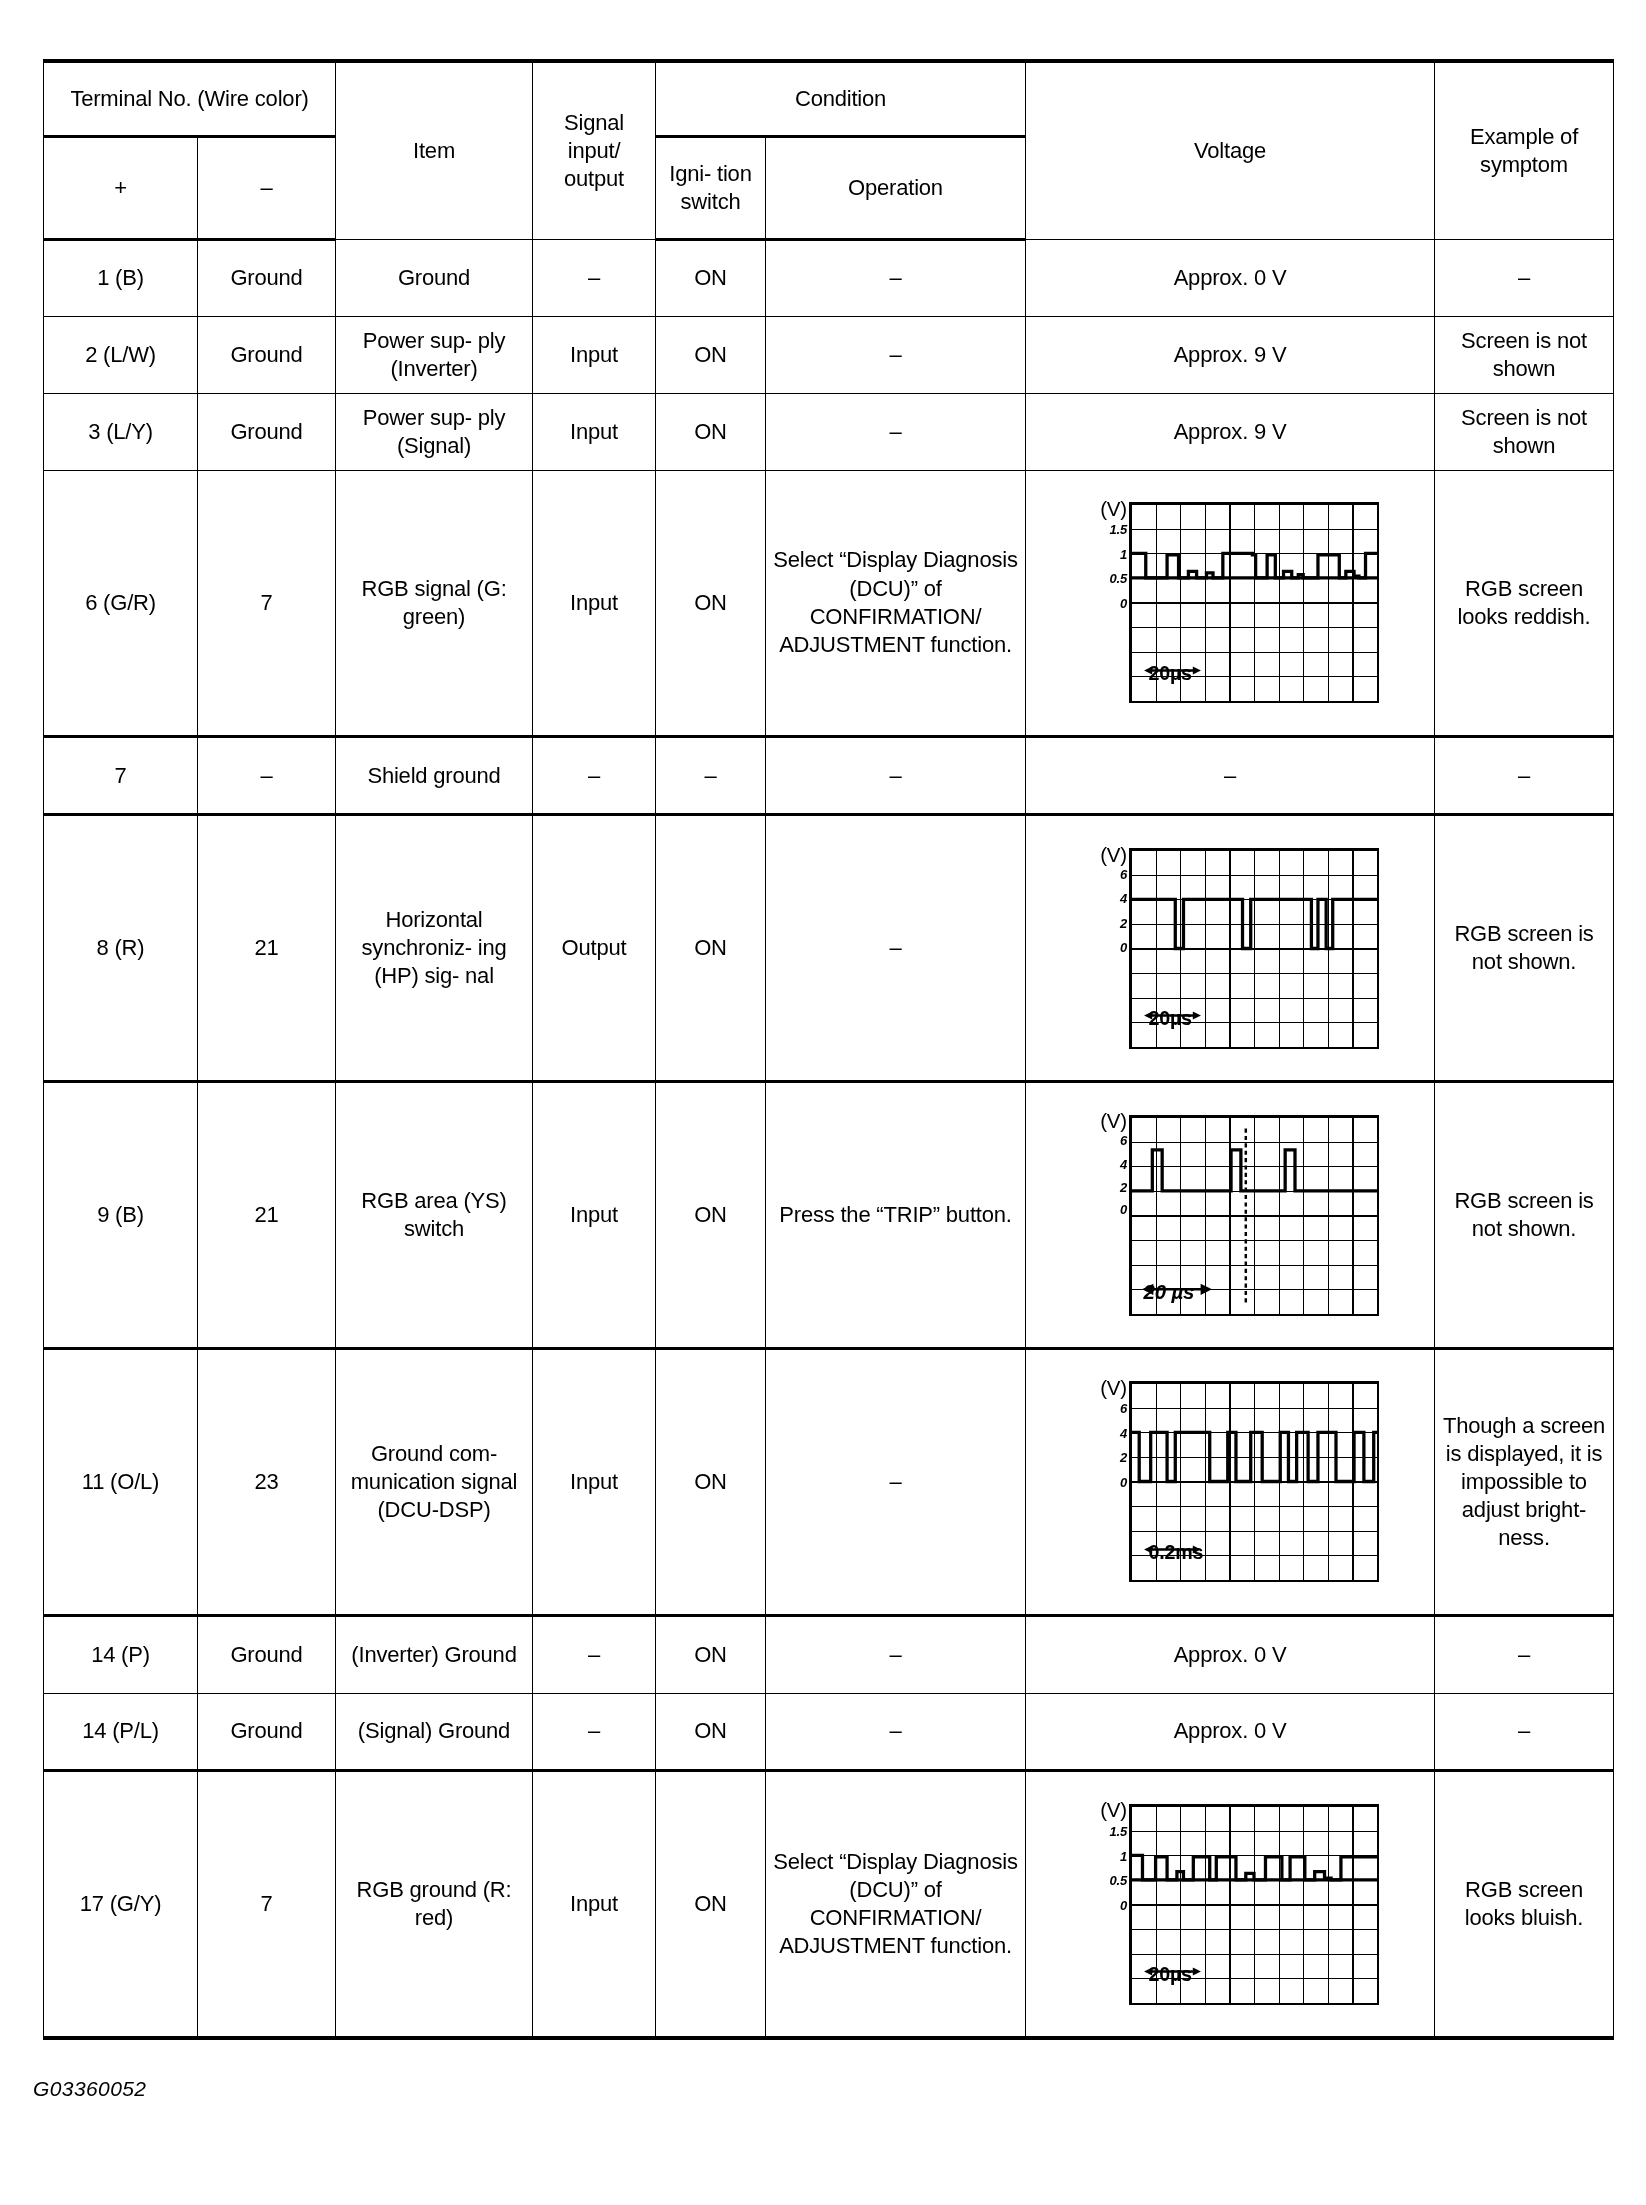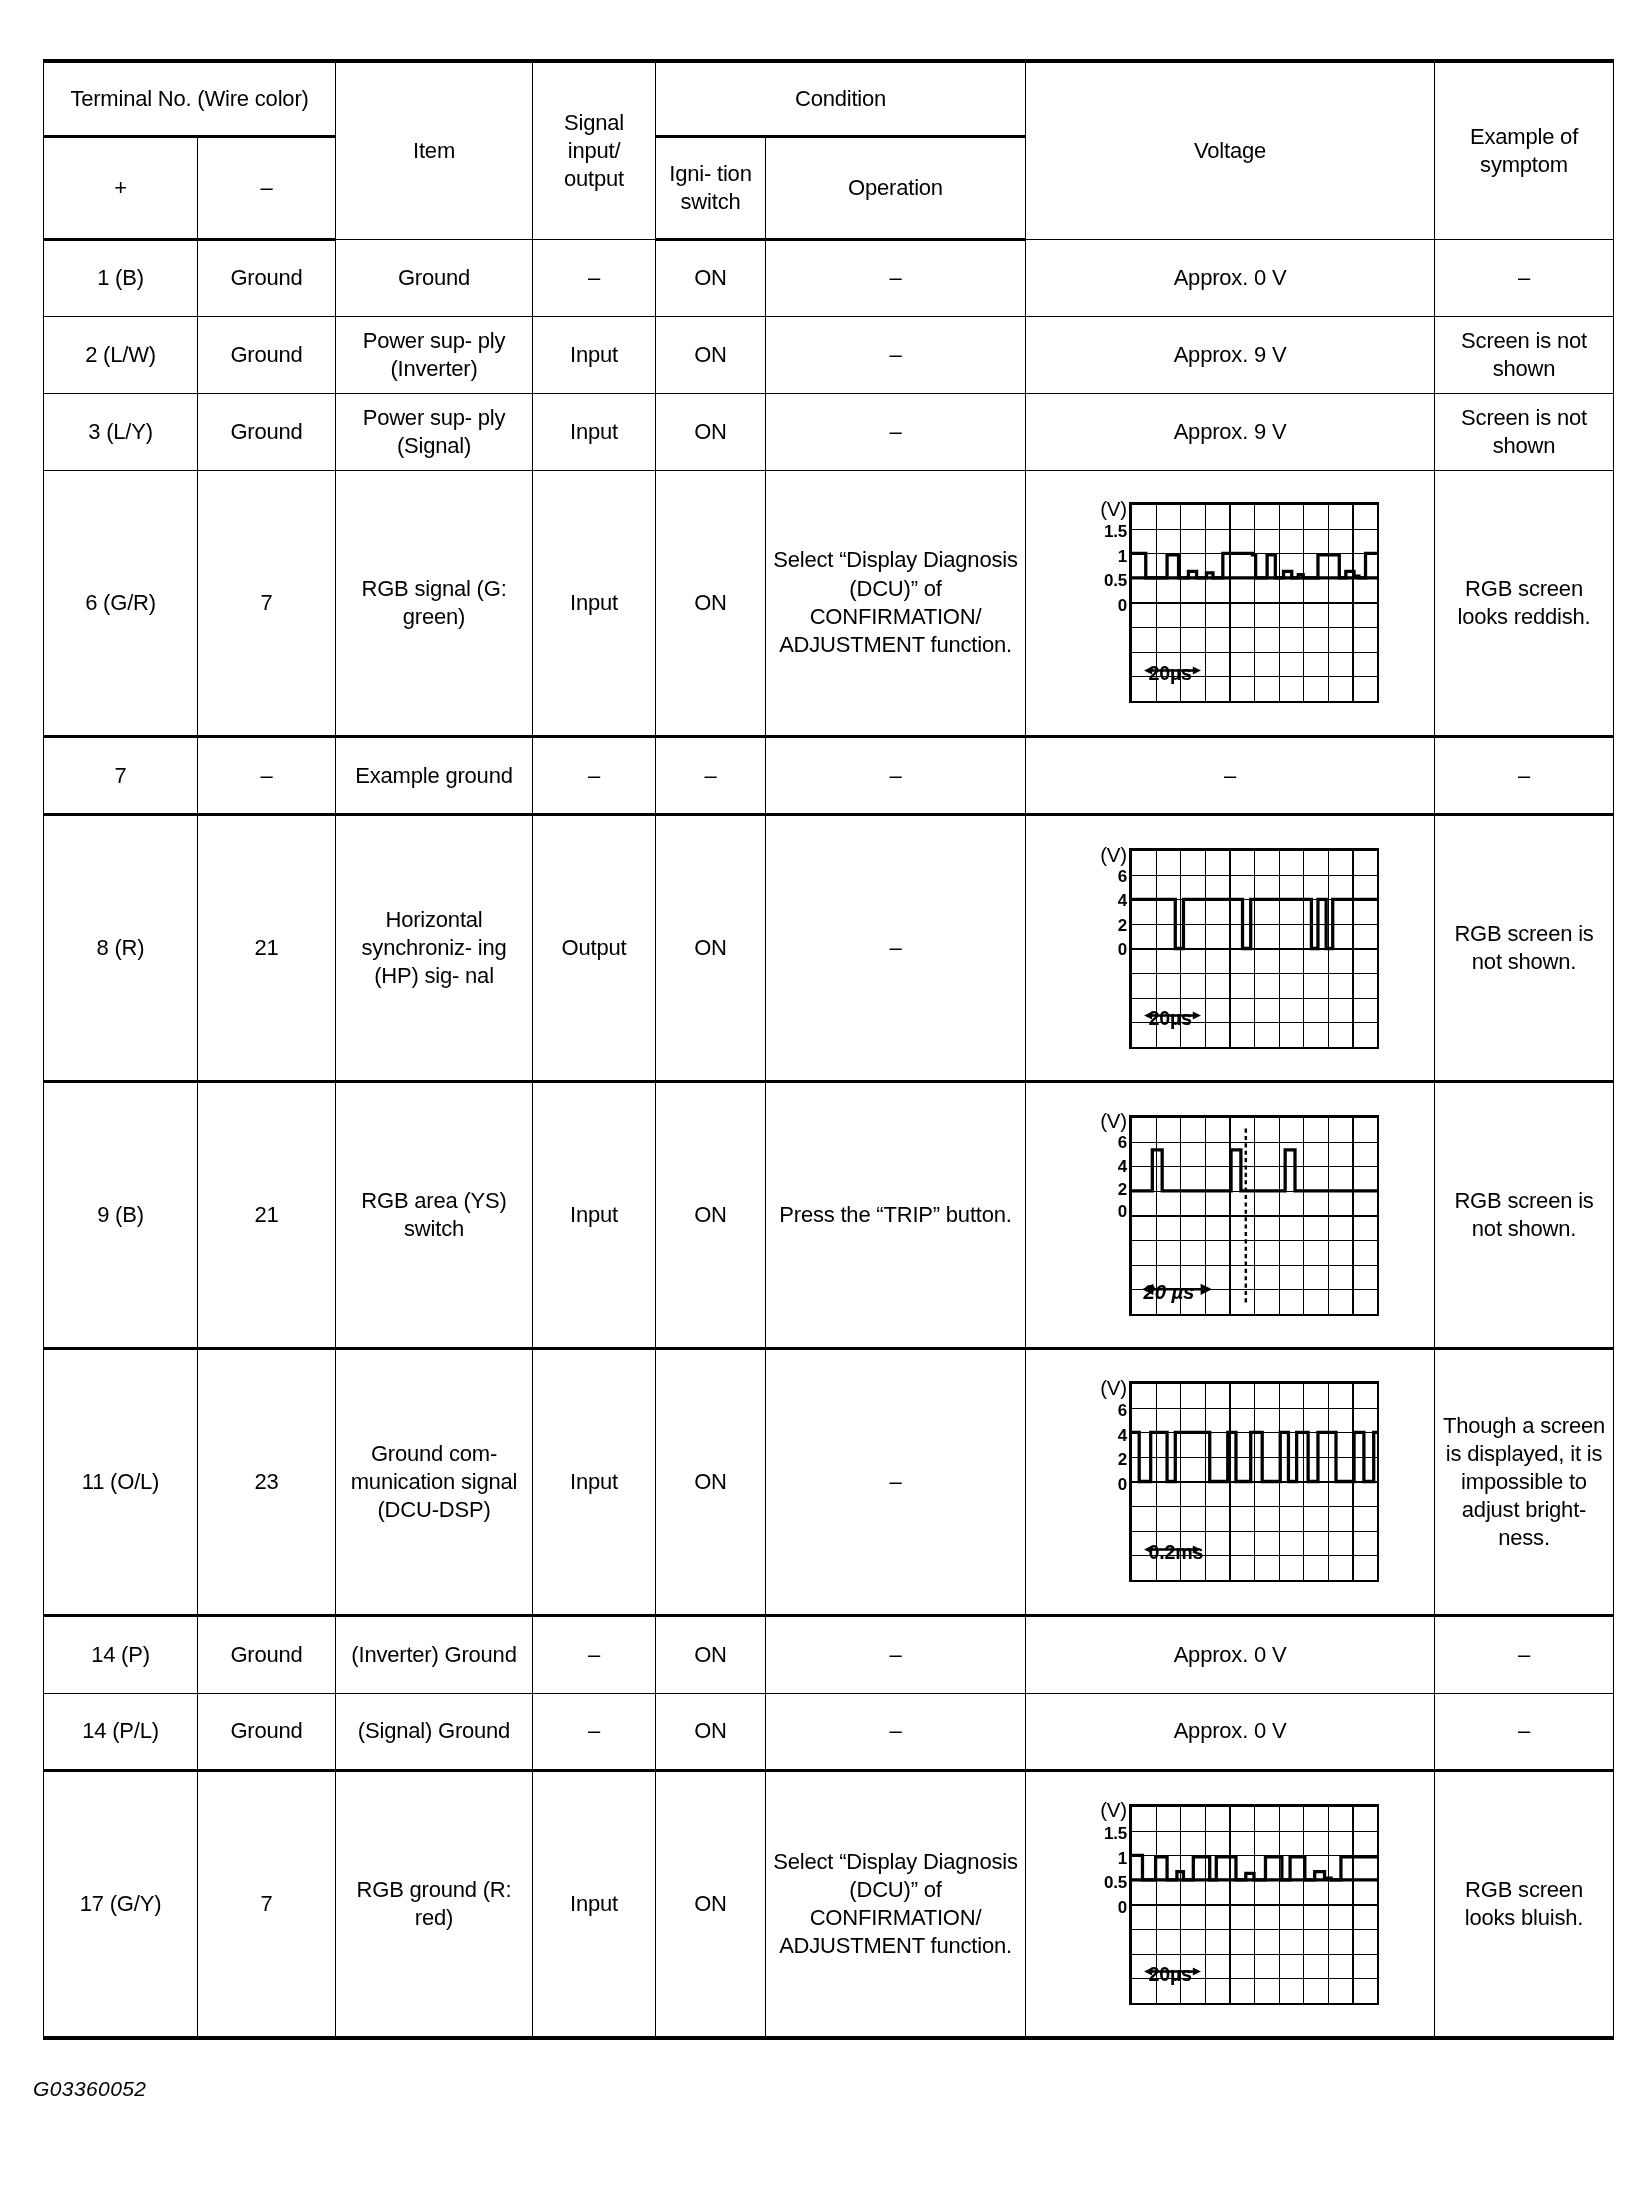--- a/index.html
+++ b/index.html
@@ -72,25 +72,26 @@
   .scope-inner { position: relative; display: flex; align-items: flex-start; }
   .scope-axis {
     position: relative;
     width: 47px;
     height: 197px;
     flex: 0 0 47px;
   }
   .scope-axis .ylab {
     position: absolute;
     right: 1.6px;
-    font-size: 17px;
+    font-size: 13px;
     line-height: 1;
     font-weight: bold;
     white-space: nowrap;
     text-align: right;
+    font-style: italic;
   }
   .scope-axis .vunit {
     position: absolute;
     right: 1.6px;
     top: -3.3px;
     font-size: 20.5px;
     line-height: 1;
     white-space: nowrap;
   }
   .grid-wrap {
@@ -227,21 +228,21 @@
               </div>
             </div>
           </div>
         </td>
         <td>RGB screen looks reddish.</td>
       </tr>
 
       <tr class="rowdata">
         <td class="thick-top">7</td>
         <td class="thick-top">–</td>
-        <td class="thick-top">Example ground</td>
+        <td class="thick-top">Shield ground</td>
         <td class="thick-top">–</td>
         <td class="thick-top">–</td>
         <td class="thick-top">–</td>
         <td class="thick-top">–</td>
         <td class="thick-top">–</td>
       </tr>
 
       <tr class="row-wave">
         <td class="thick-top">8 (R)</td>
         <td class="thick-top">21</td>

